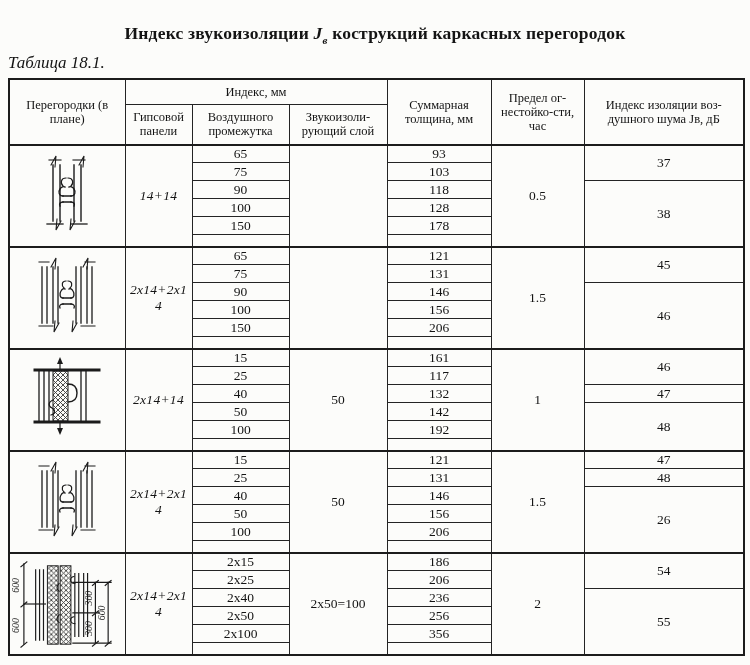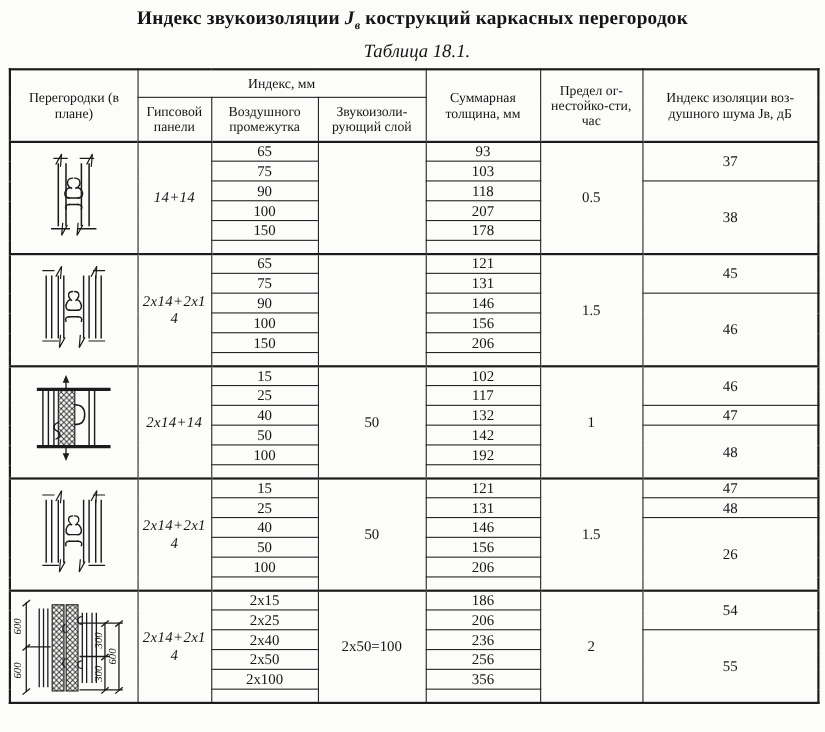--- a/index.html
+++ b/index.html
@@ -7,30 +7,29 @@
     width:750px;height:665px;
     background:#fcfcfa;
     font-family:"Liberation Serif", serif;
     color:#141414;
     overflow:hidden;
   }
   .title{
     text-align:center;
     font-weight:bold;
     font-size:17.5px;
-    padding-top:6px;
+    padding-top:23px;
     letter-spacing:.2px;
   }
   .title .jt{font-style:italic;font-weight:bold;}
   .title sub{font-style:italic;font-size:11px;}
   .caption{
     font-style:italic;
     font-size:17px;
     margin:7px 0 5px 8px;
-    text-align:center;
   }
   table.main{
     border-collapse:collapse;
     margin-left:8px;
     width:735px;
     table-layout:fixed;
     border:2px solid #1c1c1c;
   }
   th,td{
     border:1px solid #242424;
@@ -125,21 +124,21 @@
       <td>75</td>
       <td>103</td>
     </tr>
     <tr>
       <td>90</td>
       <td>118</td>
       <td rowspan="4">38</td>
     </tr>
     <tr>
       <td>100</td>
-      <td>207</td>
+      <td>128</td>
     </tr>
     <tr>
       <td>150</td>
       <td>178</td>
     </tr>
     <tr class="filler">
       <td></td>
       <td></td>
     </tr>
 
@@ -212,21 +211,21 @@
             <path d="M63,16 V66 M68,16 V66"></path>
             <path d="M42,15 V7 M42,67 v8" stroke-width="1.2"></path>
             <polygon points="39,9 42,2 45,9" fill="#1b1b1b" stroke="none"></polygon>
             <polygon points="39,73 42,80 45,73" fill="#1b1b1b" stroke="none"></polygon>
           </g>
         </svg>
       </td>
       <td rowspan="6" class="panel">2x14+14</td>
       <td>15</td>
       <td rowspan="6">50</td>
-      <td>102</td>
+      <td>161</td>
       <td rowspan="6">1</td>
       <td rowspan="2">46</td>
     </tr>
     <tr>
       <td>25</td>
       <td>117</td>
     </tr>
     <tr>
       <td>40</td>
       <td>132</td>

